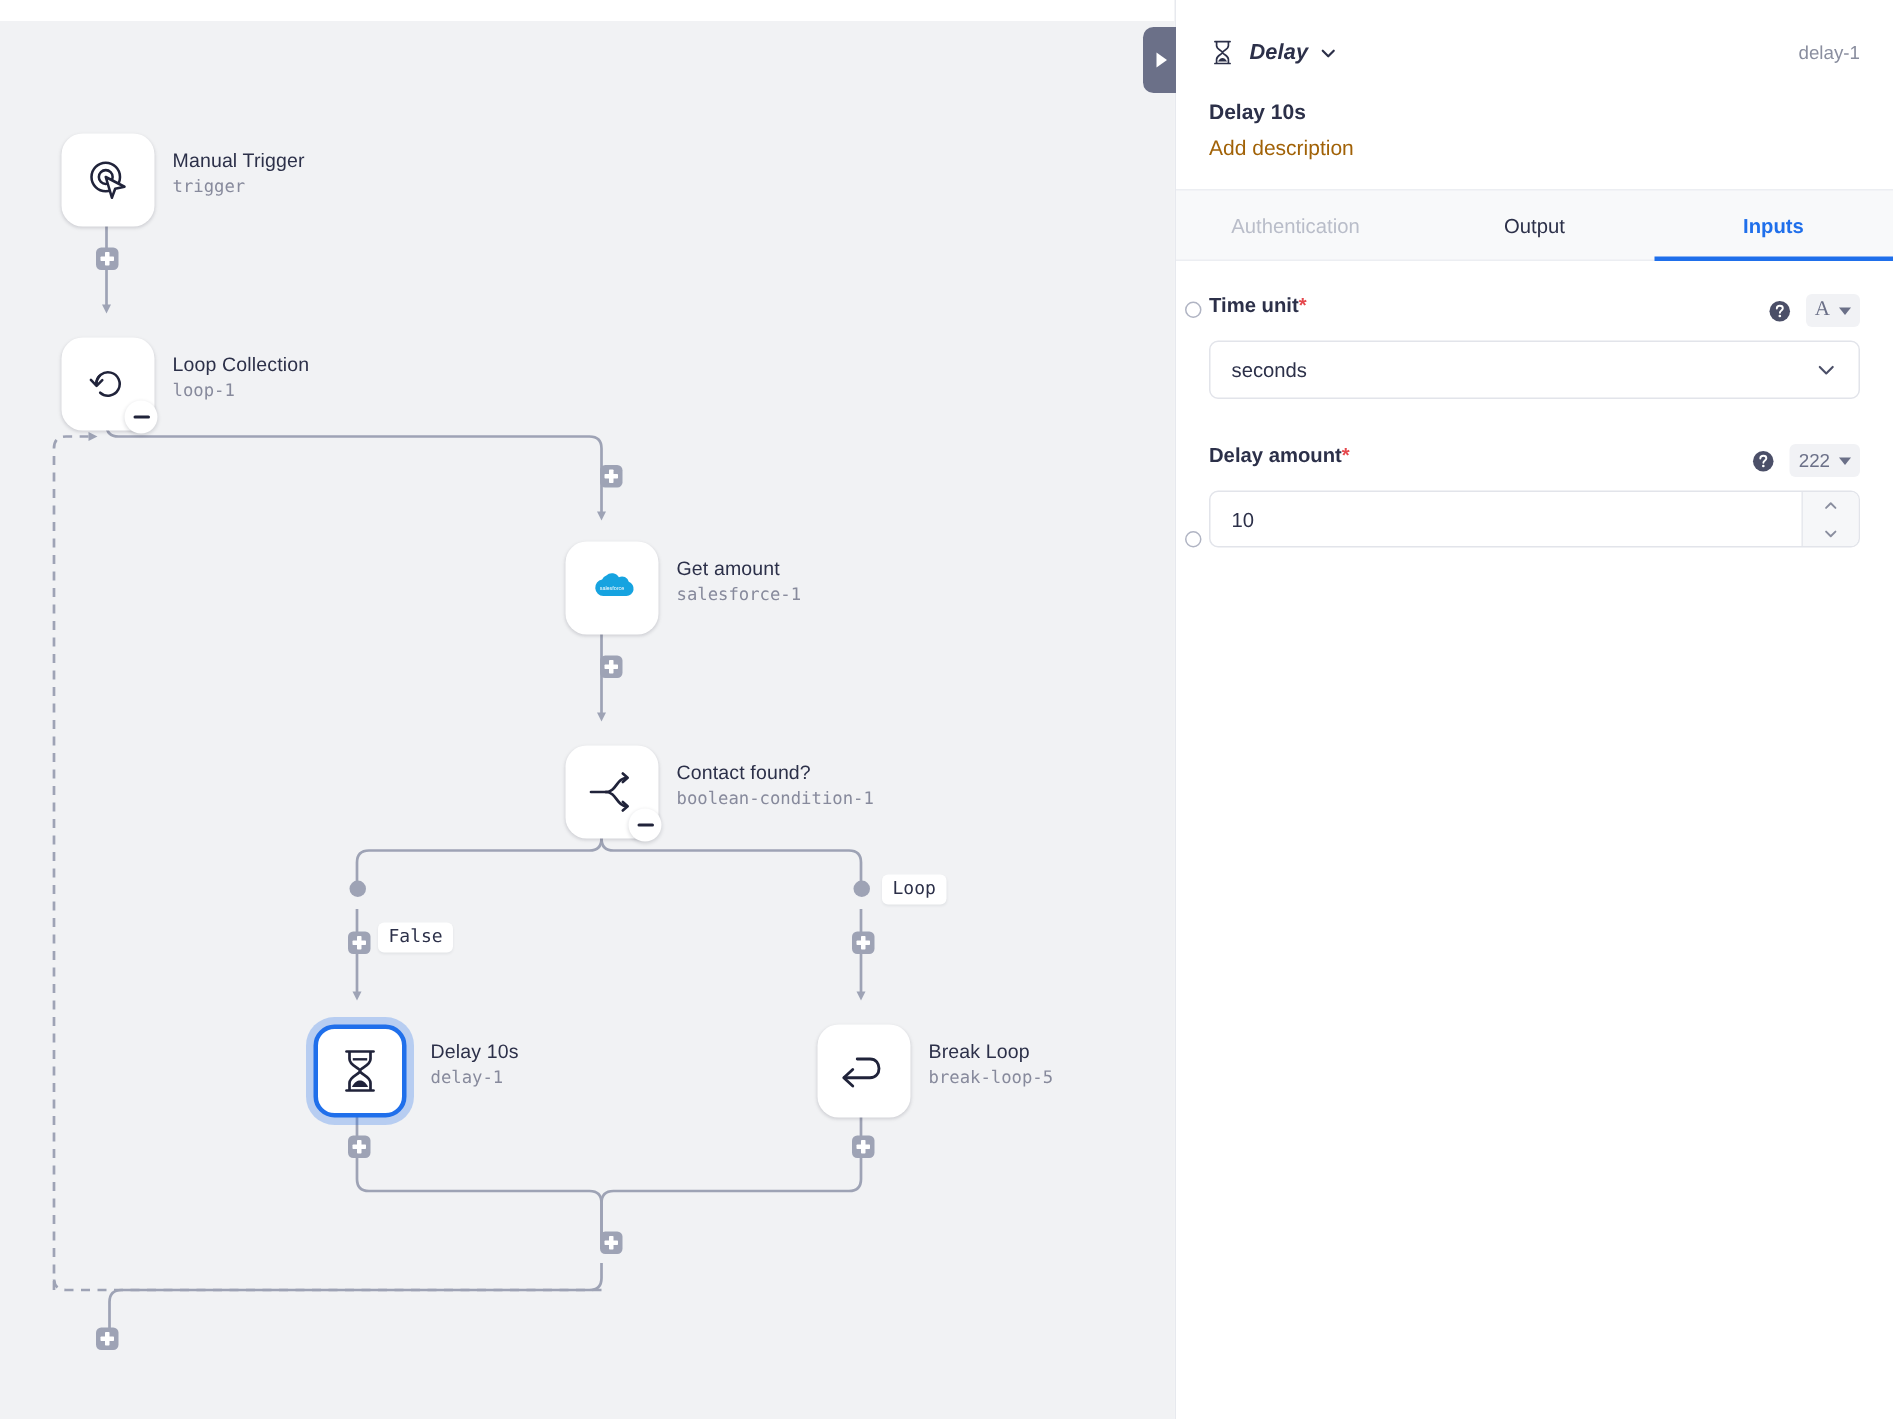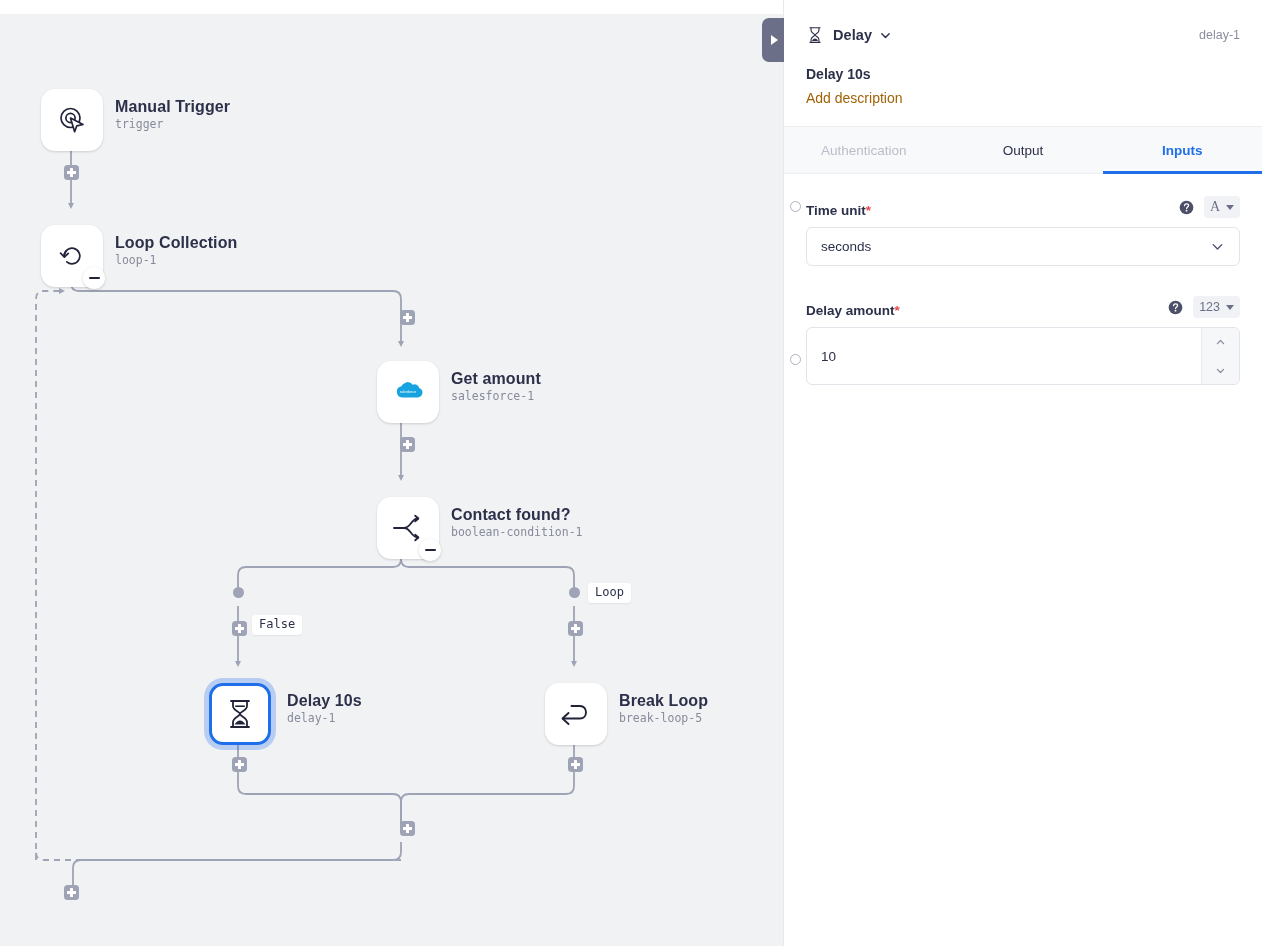--- a/index.html
+++ b/index.html
@@ -37,21 +37,21 @@
   }
   .node-box.selected {
     border: 3px solid #1f6feb;
     box-shadow: 0 0 0 5px rgba(31,111,235,.28);
   }
   .node-label {
     position: absolute; left: 74px; top: 9px;
     white-space: nowrap;
   }
   .node-title {
-    font-size: 16px; font-weight: 700; color: #2c3049;
+    font-size: 13px; font-weight: 400; color: #2c3049;
     line-height: 17px; letter-spacing: .1px;
   }
   .node-sub {
     font-family: "DejaVu Sans Mono", monospace;
     font-size: 11.5px; color: #878a9c; line-height: 16px; margin-top: 1px;
   }
   .badge-collapse {
     position: absolute;
     width: 22px; height: 22px; border-radius: 50%;
     background: #ffffff;
@@ -115,21 +115,21 @@
     width: 479px; height: 946px;
     background: #ffffff;
     border-left: 1px solid #e7e9ee;
   }
   #panel-header {
     padding: 26px 22px 0 22px;
   }
   .ph-row { display: flex; align-items: center; }
   .ph-icon { width: 18px; height: 18px; margin-right: 9px; display:block; }
   .ph-type {
-    font-size: 14.5px; font-weight: 700; color: #2c3049; letter-spacing: .1px;
+    font-size: 14.5px; font-weight: 700; color: #2c3049; letter-spacing: .1px; font-style: italic;
   }
   .ph-caret {
     margin-left: 8px; width: 11px; height: 11px; display: block; cursor: pointer;
   }
   .ph-id {
     margin-left: auto; font-size: 12.5px; color: #8a8e9f;
   }
   .ph-title {
     margin-top: 22px; font-size: 14px; font-weight: 700; color: #2c3049;
   }
@@ -151,21 +151,21 @@
   }
   .tab.disabled { color: #b9bdc9; text-align: center; }
   .tab.active { color: #1f6feb; font-weight: 700; }
   .tab.active::after {
     content: ""; position: absolute; left: 0; right: 0; bottom: -1px;
     height: 3px; background: #1f6feb;
   }
 
   #form { padding: 22px 22px 0 22px; }
   .field { position: relative; margin-bottom: 30px; }
-  .field-head { display: flex; align-items: flex-end; height: 22px; }
+  .field-head { display: flex; align-items: flex-start; height: 22px; }
   .radio-out {
     position: absolute; left: -16px; width: 11px; height: 11px;
     border-radius: 50%; border: 1.6px solid #b0b4c3; background: #fff;
     cursor: pointer;
   }
   .field-label {
     font-size: 13.5px; font-weight: 700; color: #2c3049;
   }
   .req { color: #e5484d; font-weight: 700; }
   .field-tools { margin-left: auto; display: flex; align-items: center; gap: 10px; }
@@ -188,21 +188,21 @@
     margin-top: 9px; height: 39px;
     border: 1px solid #e2e4ea; border-radius: 6px;
     background: #fff;
     display: flex; align-items: center;
     padding: 0 14px; cursor: pointer;
   }
   .select-value { font-size: 13.5px; color: #2c3049; }
   .select-caret { margin-left: auto; width: 15px; height: 15px; display: block; }
 
   .number-wrap {
-    margin-top: 9px; height: 58px;
+    margin-top: 9px; height: 38px;
     border: 1px solid #e2e4ea; border-radius: 6px;
     background: #fff; display: flex; align-items: stretch; overflow: hidden;
   }
   .number-input {
     flex: 1; border: 0; outline: none; background: transparent;
     font-family: "Liberation Sans", sans-serif;
     font-size: 13.5px; color: #2c3049; padding: 0 14px;
   }
   .spinner {
     width: 38px; background: #f6f7f9; border-left: 1px solid #e7e9ee;
@@ -433,21 +433,21 @@
         <div class="radio-left"></div>
         <div class="field-head">
           <span class="field-label"><span>Delay amount</span><span class="req">*</span></span>
           <span class="field-tools">
             <svg class="help-icon" viewBox="0 0 16 16">
               <circle cx="8" cy="8" r="7.3" fill="#4b4f68"></circle>
               <path d="M5.9,6.1 C5.9,4.8 6.9,4.1 8.1,4.1 C9.3,4.1 10.2,4.8 10.2,5.9 C10.2,7.4 8.1,7.4 8.1,9.1" fill="none" stroke="#ffffff" stroke-width="1.35" stroke-linecap="round"></path>
               <circle cx="8.05" cy="11.4" r="0.95" fill="#ffffff"></circle>
             </svg>
             <span class="type-chip">
-              <span class="chip-txt">123</span>
+              <span class="chip-txt">222</span>
               <span class="caret-sm"></span>
             </span>
           </span>
         </div>
         <div class="number-wrap">
           <input class="number-input" type="text" value="10" style="">
           <span class="spinner">
             <span class="spin-btn">
               <svg viewBox="0 0 12 12">
                 <path d="M2.6,7.2 L6,3.8 L9.4,7.2" fill="none" stroke="#8a8e9f" stroke-width="1.4" stroke-linecap="round" stroke-linejoin="round"></path>

